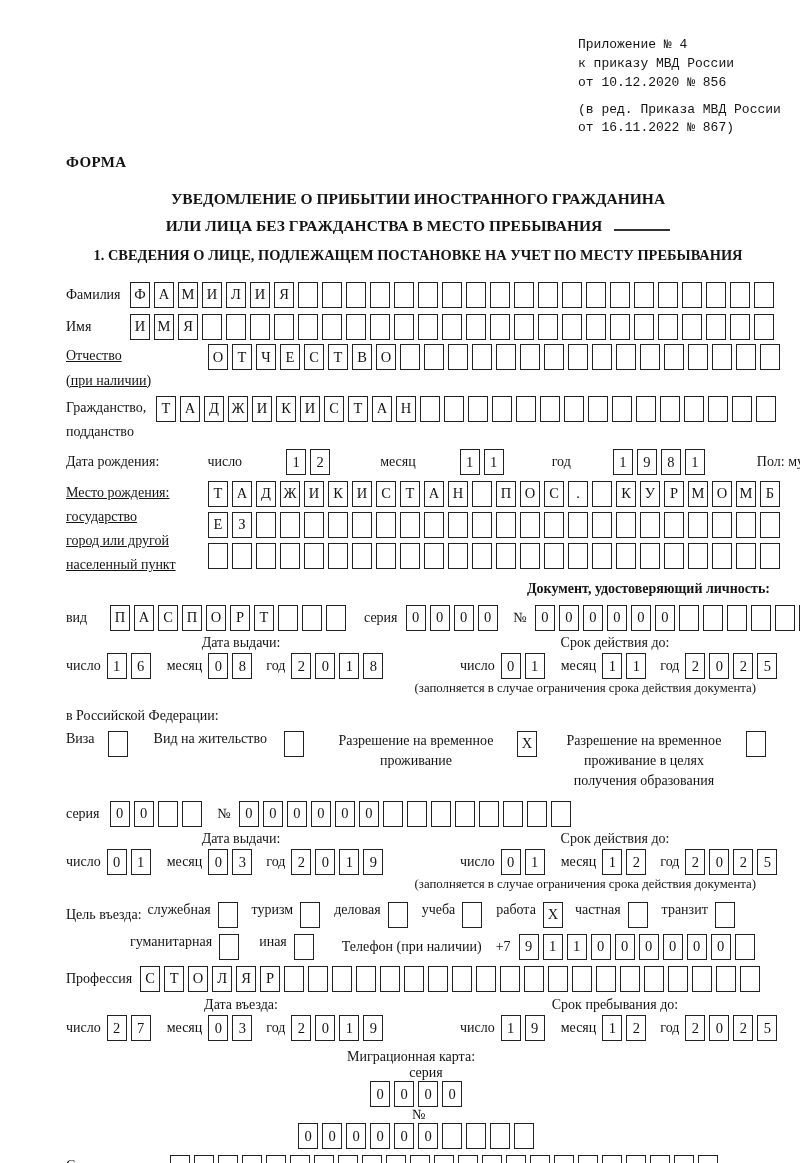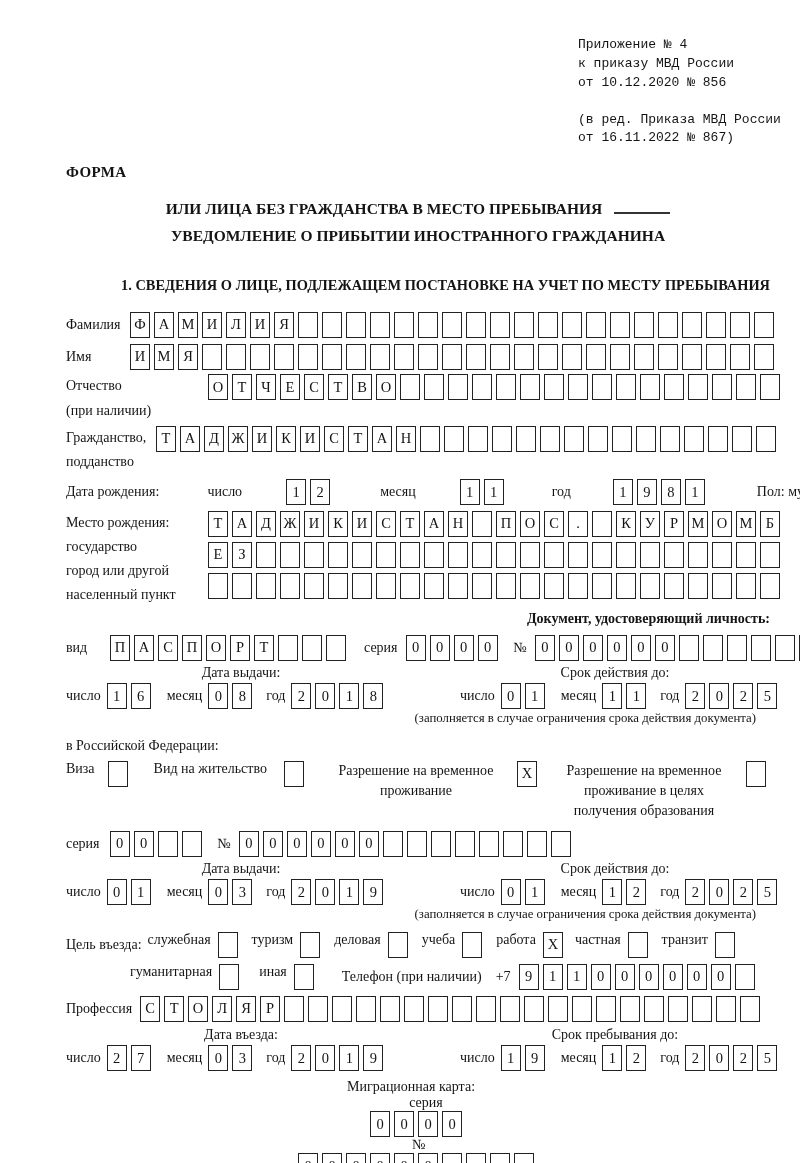--- a/index.html
+++ b/index.html
@@ -5,36 +5,36 @@
   * { box-sizing: border-box; }
   html,body { margin:0; padding:0; background:#ffffff; }
   .page {
     width:800px; min-height:1163px;
     padding:36px 30px 24px 66px;
     font-family:"Liberation Serif","DejaVu Serif",serif;
     color:#141414; font-size:14px; position:relative;
   }
   .appendix { margin-left:auto; width:192px; font-size:13px; line-height:1.45; }
   .appendix div { white-space:nowrap;font-family:Liberation Mono, monospace; }
-  .appendix .grp2 { margin-top:18px; }
+  .appendix .grp2 { margin-top:8px; }
   .forma { text-align:left; font-weight:bold; font-size:15px; margin-top:16px; padding-right:4px; letter-spacing:0.4px; }
   .title { text-align:center; font-weight:bold; font-size:15.5px; margin-top:14px; line-height:1.75; }
   .blank-line { display:inline-block; width:56px; border-bottom:2px solid #333; height:0.95em; margin-left:12px; }
-  .sec-heading { text-align:right; font-weight:bold; font-size:14.4px; margin-top:28px; margin-bottom:16px; }
+  .sec-heading { text-align:center; font-weight:bold; font-size:14.4px; margin-top:8px; margin-bottom:16px; }
 
   .frow { display:flex; align-items:center; margin-bottom:3px; min-height:29px; }
   .frow.top { align-items:flex-start; }
   .lbl { flex:none; }
   .cells { display:flex; flex:none; flex-wrap:nowrap; }
   .cell {
     flex:none; width:20px; height:26px; border:1.8px solid #222;
     margin-right:4px; display:flex; align-items:center; justify-content:center;
     font-size:14.5px; background:#fff;
   }
-  .w64 { width:64px; } .w90 { width:90px; } .w142 { width:142px; } .w104 { width:104px; }
+  .w64 { width:64px; } .w90 { width:90px; } .w142 { width:142px;text-decoration:underline; } .w104 { width:104px; }
   .ml6{margin-left:6px;} .ml8{margin-left:8px;} .ml10{margin-left:10px;} .ml12{margin-left:12px;}
   .ml14{margin-left:14px;} .ml16{margin-left:16px;} .ml22{margin-left:22px;} .ml24{margin-left:24px;}
   .mr6{margin-right:6px;} .mr8{margin-right:8px;} .mr10{margin-right:10px;} .mr12{margin-right:12px;} .mr14{margin-right:14px;}
 
   .multiline { line-height:1.72; }
   .rows-col .cells { margin-bottom:5px; }
   .doc-heading { text-align:right; font-weight:bold; font-size:14px; margin:4px 0 6px 0; }
 
   .two-col { display:flex; align-items:center; margin-bottom:2px; }
   .dh-l { width:350px; text-align:center; }
@@ -57,22 +57,22 @@
     <div>Приложение № 4</div>
     <div>к приказу МВД России</div>
     <div>от 10.12.2020 № 856</div>
     <div class="grp2">(в ред. Приказа МВД России</div>
     <div>от 16.11.2022 № 867)</div>
   </div>
 
   <div class="forma">ФОРМА</div>
 
   <div class="title">
+    <div>УВЕДОМЛЕНИЕ О ПРИБЫТИИ ИНОСТРАННОГО ГРАЖДАНИНА</div>
     <div><span>ИЛИ ЛИЦА БЕЗ ГРАЖДАНСТВА В МЕСТО ПРЕБЫВАНИЯ</span><span class="blank-line"></span></div>
-    <div>УВЕДОМЛЕНИЕ О ПРИБЫТИИ ИНОСТРАННОГО ГРАЖДАНИНА</div>
   </div>
 
   <div class="sec-heading">1. СВЕДЕНИЯ О ЛИЦЕ, ПОДЛЕЖАЩЕМ ПОСТАНОВКЕ НА УЧЕТ ПО МЕСТУ ПРЕБЫВАНИЯ</div>
 
   <div class="frow">
     <span class="lbl w64">Фамилия</span>
     <span class="cells">
         <span class="cell">Ф</span>
         <span class="cell">А</span>
         <span class="cell">М</span>

